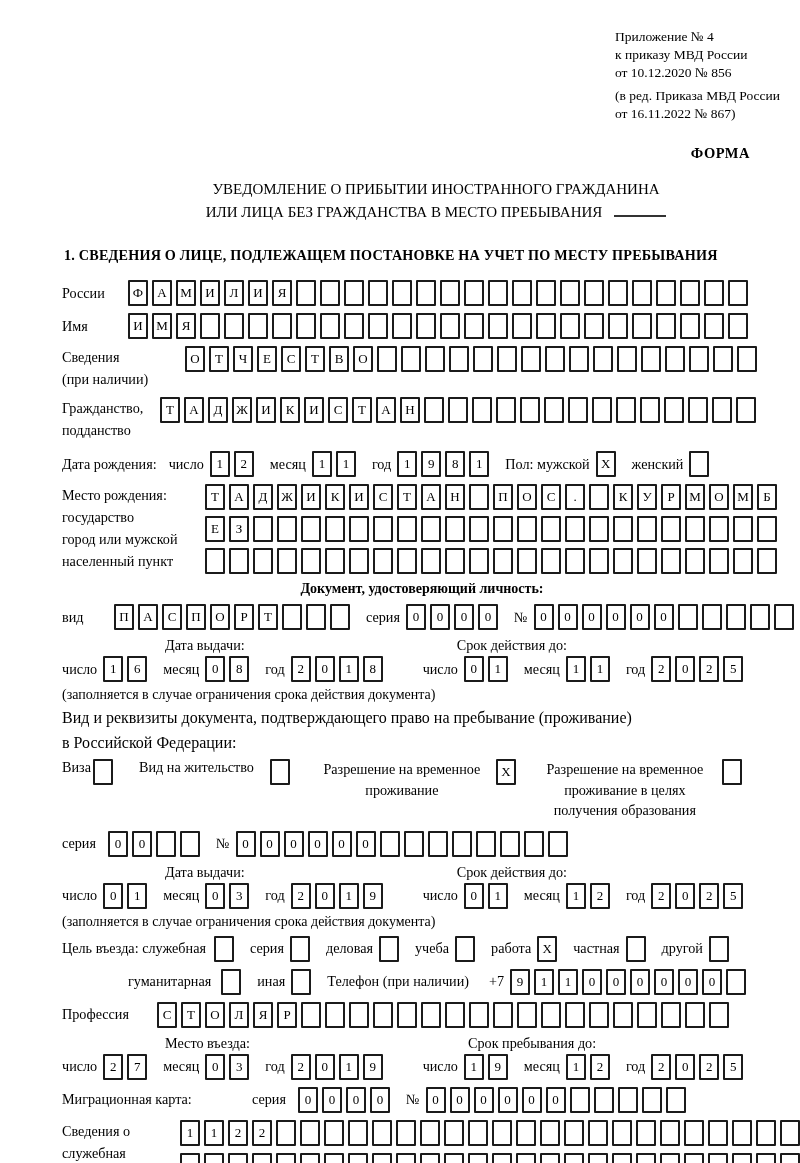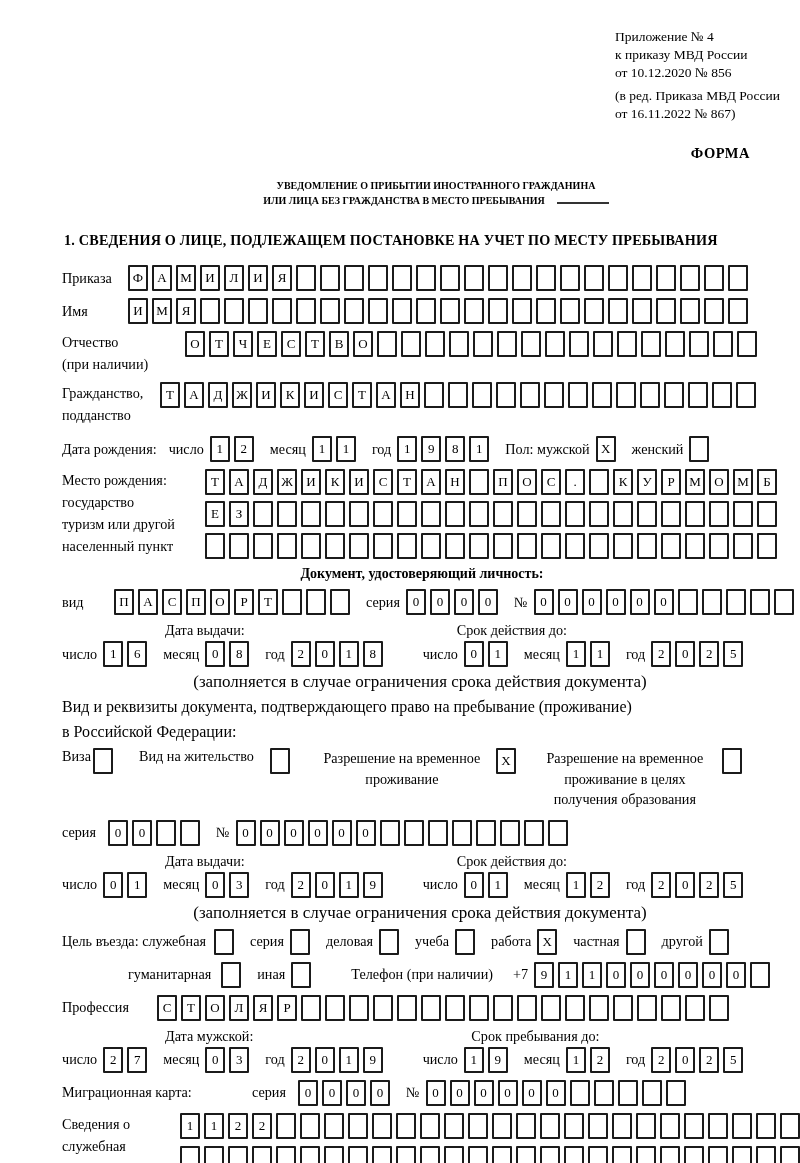--- a/index.html
+++ b/index.html
@@ -8,21 +8,21 @@
     font-family:"Liberation Serif", serif;
     color:#000; overflow:hidden;
   }
   .page { position:relative; width:800px; height:1163px; padding:28px 18px 10px 62px; box-sizing:border-box; }
 
   
   .appendix { margin-left:553px; font-size:13.5px; line-height:1.35; }
   .appendix .gap { height:4px; }
   .forma { text-align:right; padding-right:32px; font-weight:bold; font-size:14.5px; margin-top:22px; letter-spacing:.5px; }
 
-  .title { text-align:center; font-weight:bold; font-size:10px; line-height:1.5; margin:16px 0 0 28px; }
+  .title { text-align:center; font-weight:normal; font-size:15px; line-height:1.5; margin:16px 0 0 28px; }
   .uline { display:inline-block; width:52px; border-bottom:2px solid #333; margin-left:12px; }
 
   .sec-heading { font-weight:bold; font-size:14.2px; margin:24px 0 16px 2px; letter-spacing:.2px; }
 
   
   .cells { display:inline-flex; flex-wrap:nowrap; }
   .cell {
     width:16px; height:22px; border:2px solid #1b1b1b; border-radius:1px;
     margin-right:4px; display:inline-flex; align-items:center; justify-content:center;
     font-size:13px; font-family:"Liberation Serif", serif; background:#fff; flex:0 0 auto;
@@ -40,21 +40,21 @@
   .center-bold { text-align:center; font-weight:bold; font-size:14px; margin:6px 0 7px 0; }
 
   .hdr-pair { display:flex; font-size:14.2px; margin:3px 0 2px 0; }
   .hdr-pair .h1 { margin-left:103px; }
   .hdr-pair .h2 { margin-left:212px; }
   .hdr-pair.entry .h2 { margin-left:218px; }
 
   .grp { display:inline-flex; align-items:center; }
   .grp-r { margin-left:36px; }
 
-  .note { text-align:center; font-size:17px; padding-right:4px; margin:-2px 0 6px 0; }
+  .note { text-align:left; font-size:14px; padding-right:4px; margin:-2px 0 6px 0; }
 
   .plain { font-size:16px; margin-bottom:7px; }
 
   .optrow { display:flex; align-items:flex-start; font-size:14.2px; margin-bottom:6px; }
   .opt { display:flex; align-items:flex-start; }
   .opt .olbl { margin-right:8px; }
   .opt .ctr { text-align:center; line-height:1.45; }
   .mw170 { max-width:172px; } .mw178 { max-width:178px; }
 
   .mt10 { margin-top:10px; }
@@ -77,21 +77,21 @@
   <div class="forma">ФОРМА</div>
 
   <div class="title">
     <div>УВЕДОМЛЕНИЕ О ПРИБЫТИИ ИНОСТРАННОГО ГРАЖДАНИНА</div>
     <div><span>ИЛИ ЛИЦА БЕЗ ГРАЖДАНСТВА В МЕСТО ПРЕБЫВАНИЯ</span><span class="uline"></span></div>
   </div>
 
   <div class="sec-heading">1. СВЕДЕНИЯ О ЛИЦЕ, ПОДЛЕЖАЩЕМ ПОСТАНОВКЕ НА УЧЕТ ПО МЕСТУ ПРЕБЫВАНИЯ</div>
 
   <div class="frow">
-    <div class="lbl w66">Приказа</div>
+    <div class="lbl w66">России</div>
     <div class="cells">
         <span class="cell">Ф</span>
         <span class="cell">А</span>
         <span class="cell">М</span>
         <span class="cell">И</span>
         <span class="cell">Л</span>
         <span class="cell">И</span>
         <span class="cell">Я</span>
         <span class="cell">&nbsp;</span>
         <span class="cell">&nbsp;</span>
@@ -142,21 +142,21 @@
         <span class="cell">&nbsp;</span>
         <span class="cell">&nbsp;</span>
         <span class="cell">&nbsp;</span>
         <span class="cell">&nbsp;</span>
         <span class="cell">&nbsp;</span>
       </div>
   </div>
 
   <div class="frow top">
     <div class="lbl w123 lblcol">
-      <div>Отчество</div>
+      <div>Сведения</div>
       <div>(при наличии)</div>
     </div>
     <div class="cells">
         <span class="cell">О</span>
         <span class="cell">Т</span>
         <span class="cell">Ч</span>
         <span class="cell">Е</span>
         <span class="cell">С</span>
         <span class="cell">Т</span>
         <span class="cell">В</span>
@@ -240,21 +240,21 @@
     <span class="kw">женский</span>
     <span class="cells">
         <span class="cell">&nbsp;</span>
       </span>
   </div>
 
   <div class="frow top">
     <div class="lbl lblcol" style="width:143px">
       <div>Место рождения:</div>
       <div>государство</div>
-      <div>туризм или другой</div>
+      <div>город или мужской</div>
       <div>населенный пункт</div>
     </div>
     <div>
       <div class="cells mb2" style="margin-bottom:6px">
           <span class="cell">Т</span>
           <span class="cell">А</span>
           <span class="cell">Д</span>
           <span class="cell">Ж</span>
           <span class="cell">И</span>
           <span class="cell">К</span>
@@ -553,21 +553,21 @@
 
   <div class="frow">
     <span class="lbl" style="margin-left:66px">гуманитарная</span>
     <span class="cells" style="margin-left:10px">
         <span class="cell">&nbsp;</span>
       </span>
     <span class="kw">иная</span>
     <span class="cells">
         <span class="cell">&nbsp;</span>
       </span>
-    <span class="kw" style="margin-left:36px">Телефон (при наличии)</span>
+    <span class="kw" style="margin-left:12px">Телефон (при наличии)</span>
     <span class="kw" style="margin-left:14px">+7</span>
     <span class="cells">
         <span class="cell">9</span>
         <span class="cell">1</span>
         <span class="cell">1</span>
         <span class="cell">0</span>
         <span class="cell">0</span>
         <span class="cell">0</span>
         <span class="cell">0</span>
         <span class="cell">0</span>
@@ -600,21 +600,21 @@
         <span class="cell">&nbsp;</span>
         <span class="cell">&nbsp;</span>
         <span class="cell">&nbsp;</span>
         <span class="cell">&nbsp;</span>
         <span class="cell">&nbsp;</span>
         <span class="cell">&nbsp;</span>
       </span>
   </div>
 
   <div class="hdr-pair entry">
-    <span class="h1">Дата мужской:</span>
+    <span class="h1">Место въезда:</span>
     <span class="h2">Срок пребывания до:</span>
   </div>
   <div class="frow">
     <span class="grp">
       <span class="kw0">число</span>
         <span class="cells">
           <span class="cell">2</span>
           <span class="cell">7</span>
         </span>
       <span class="kw">месяц</span>

